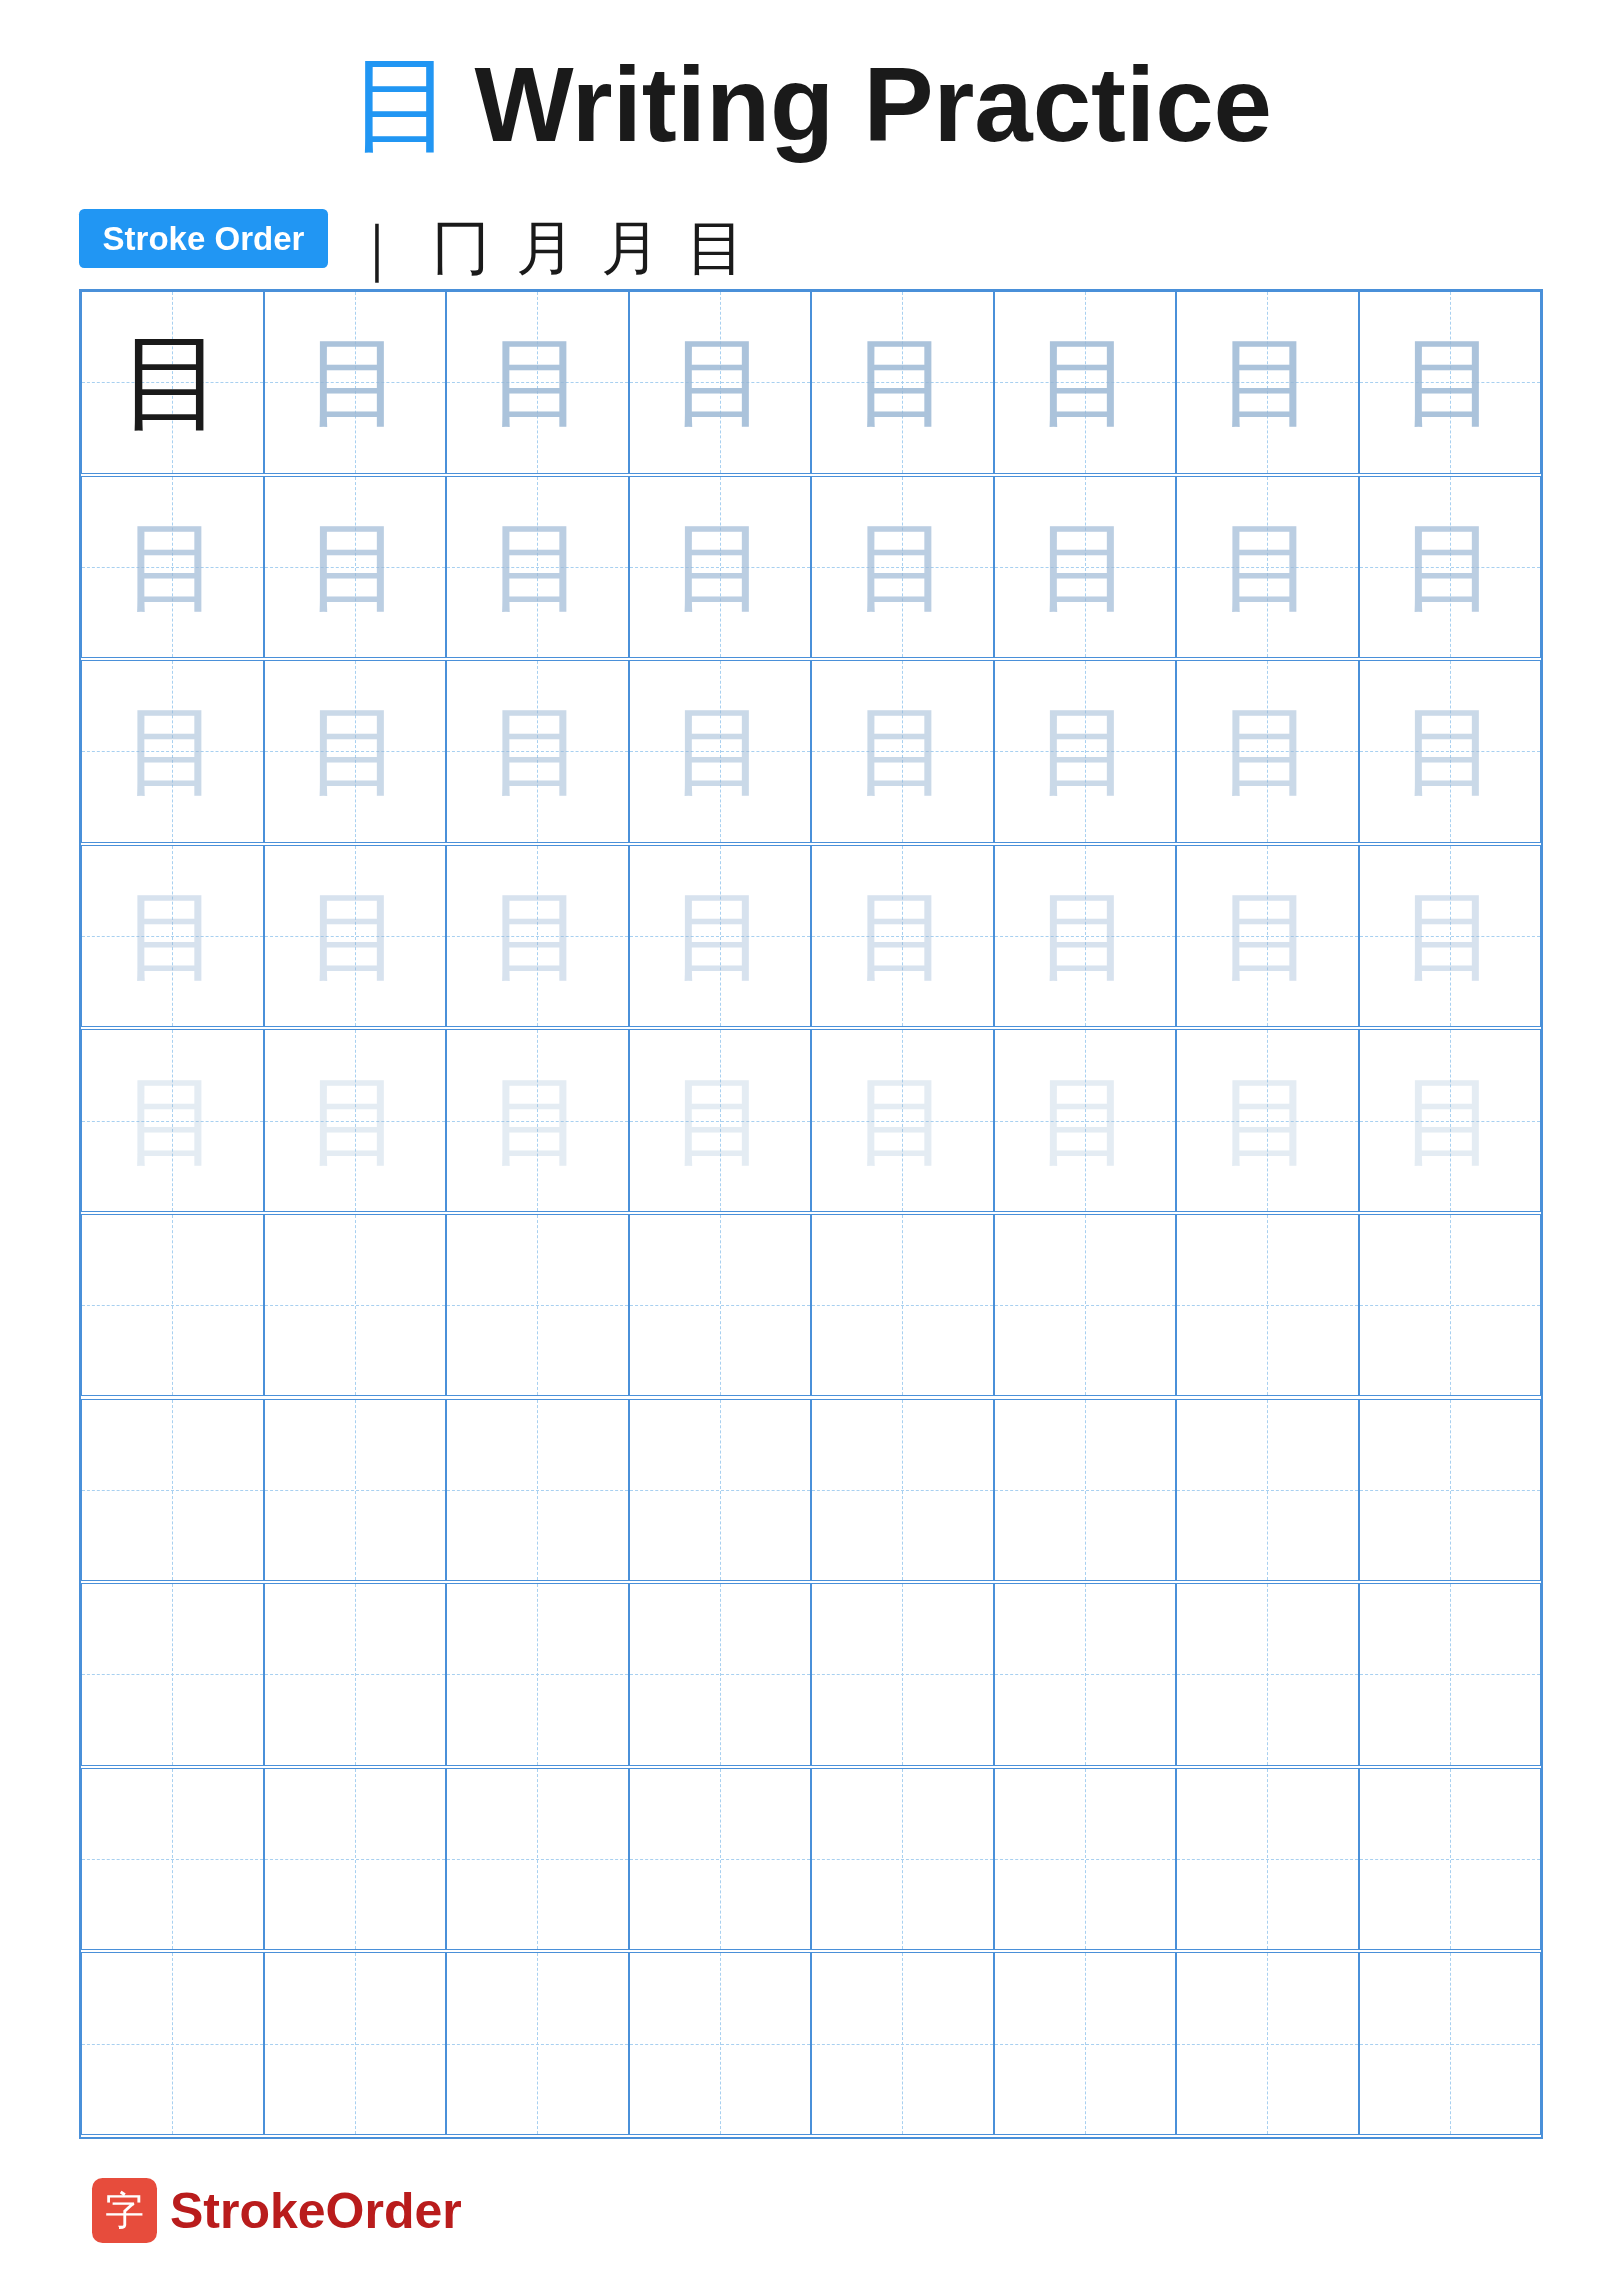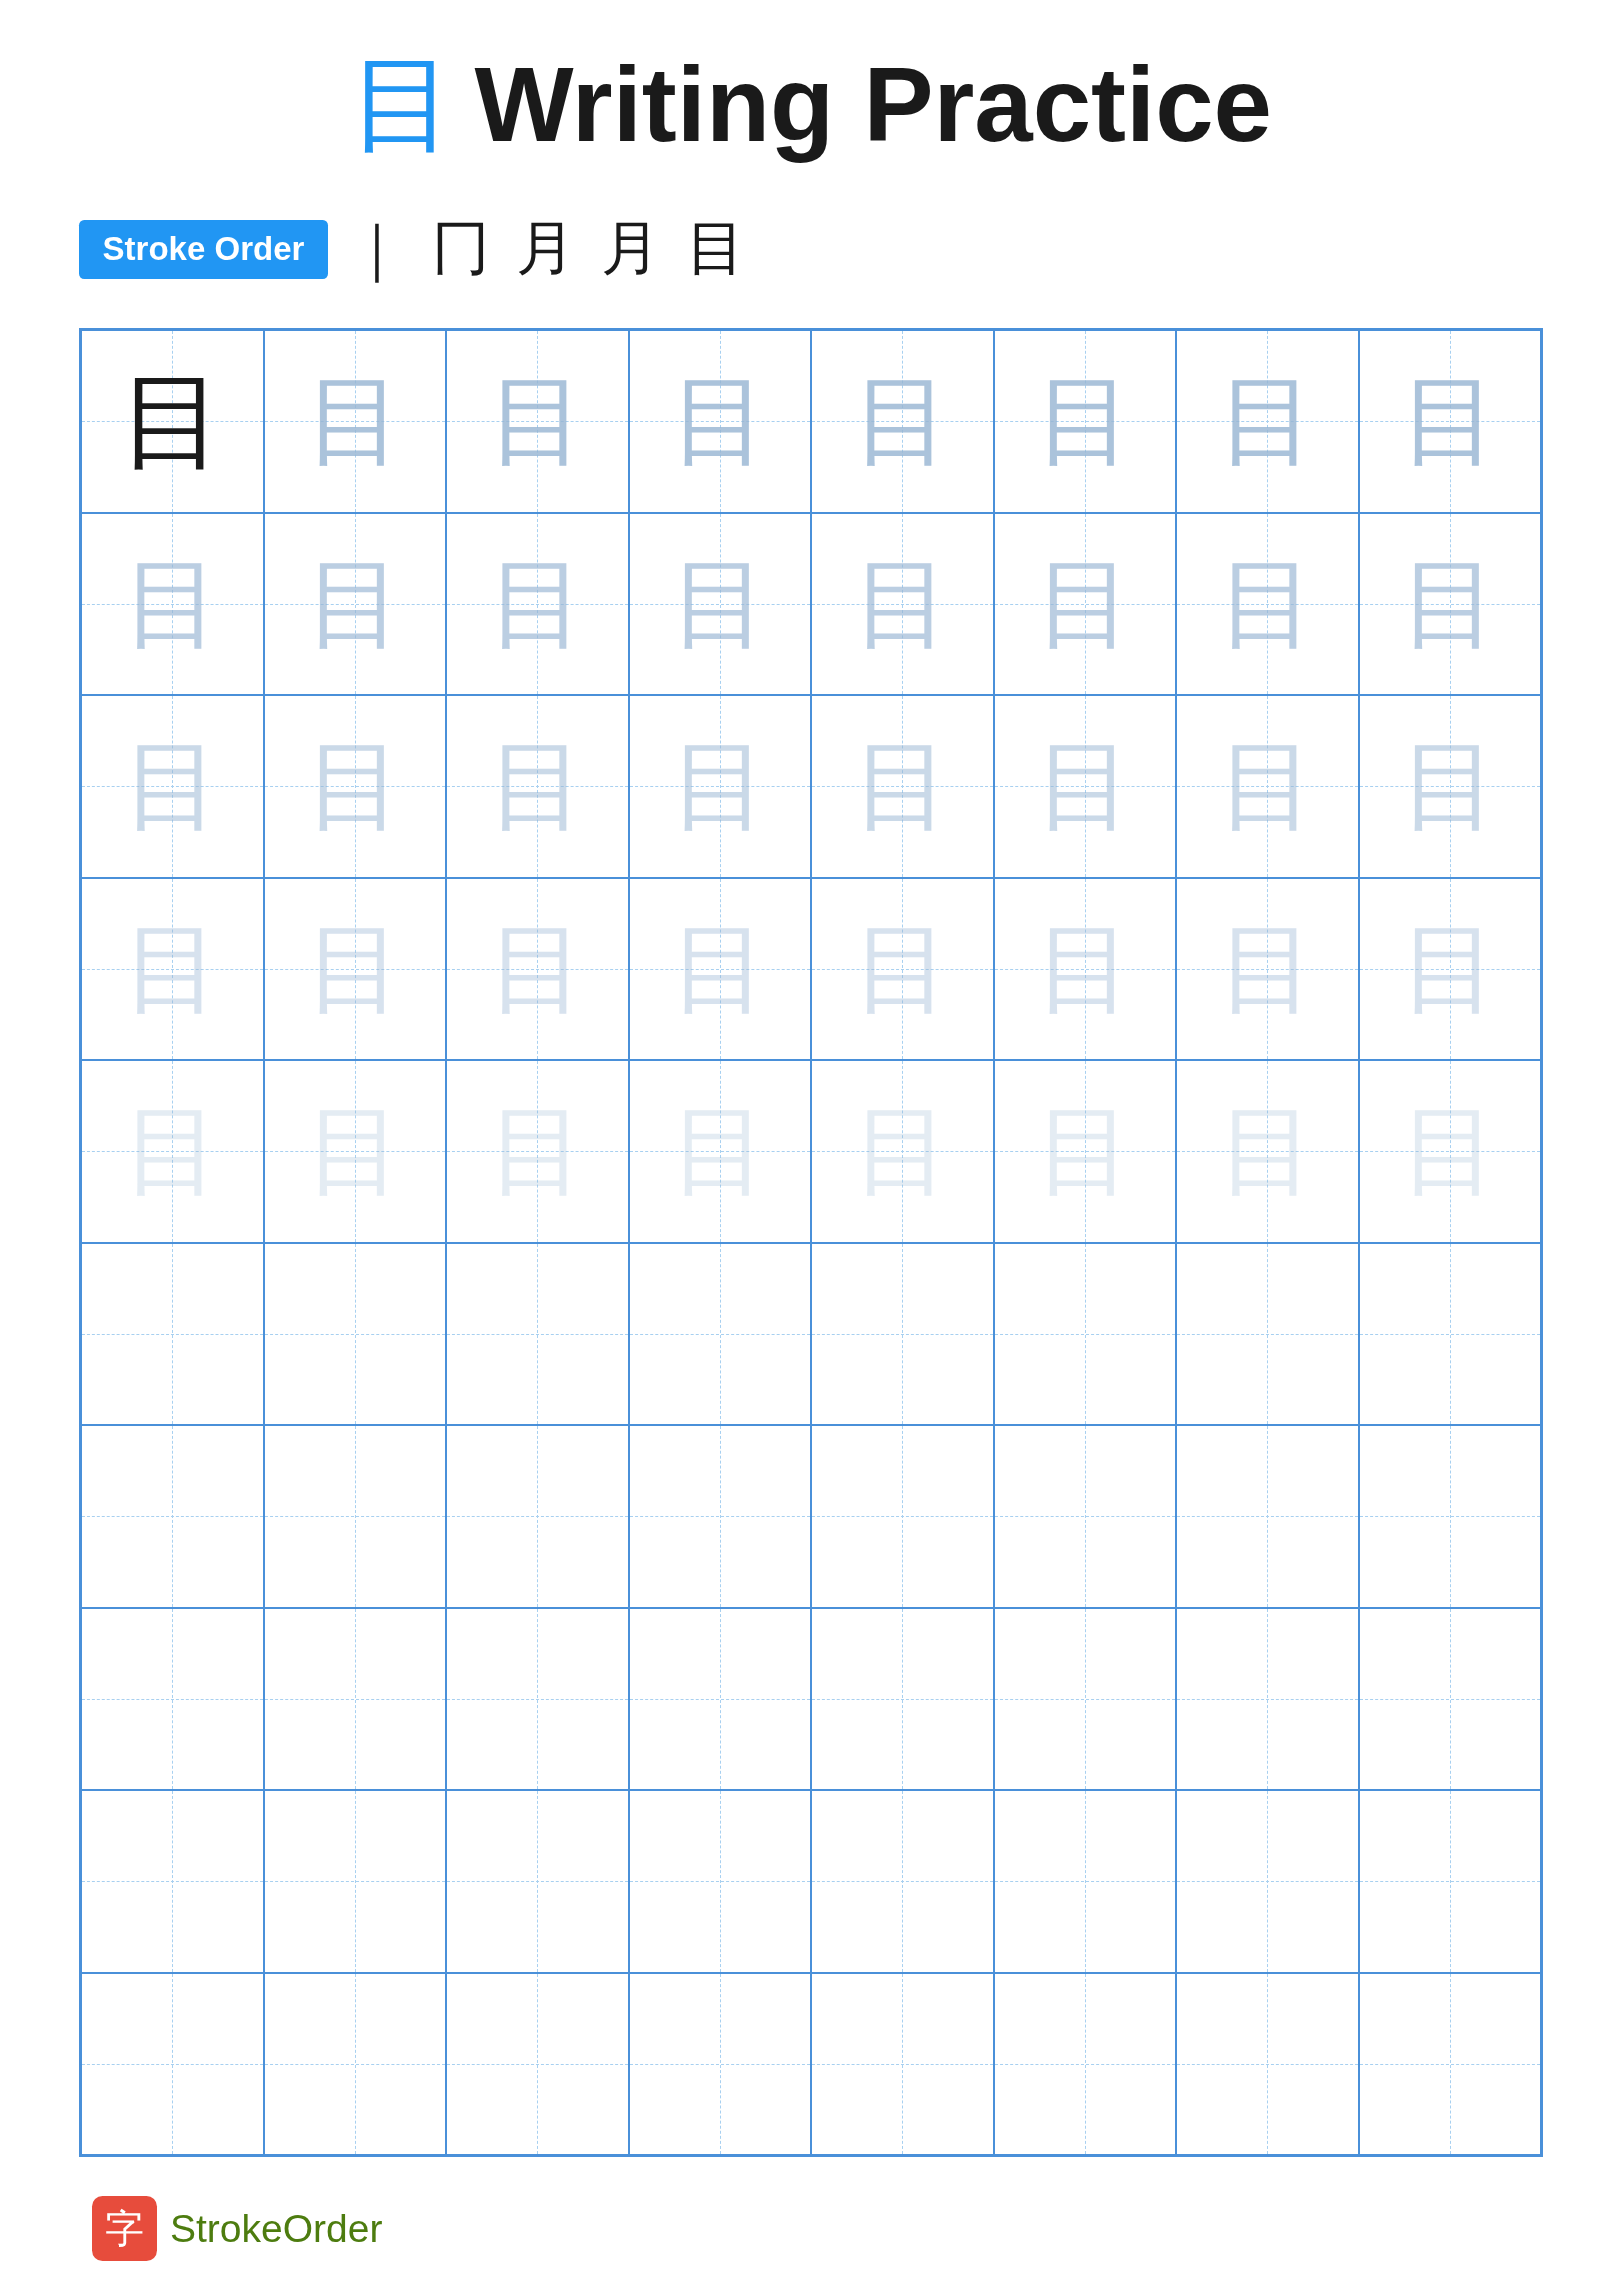--- a/index.html
+++ b/index.html
@@ -38,23 +38,22 @@
     .title-text {
       font-size: 105px;
       font-weight: bold;
       color: #1a1a1a;
       line-height: 1;
     }
 
     
     .stroke-order-area {
       display: flex;
-      align-items: center;
+      align-items: flex-start;
       gap: 19.6px;
-      margin-bottom: 39px;
     }
     .stroke-order-badge {
       background: #2196F3;
       color: #ffffff;
       font-size: 33px;
       font-weight: bold;
       padding: 10.5px 23.6px;
       border-radius: 5.2px;
       white-space: nowrap;
     }
@@ -172,23 +171,23 @@
       background: #e74c3c;
       border-radius: 10.5px;
       display: flex;
       align-items: center;
       justify-content: center;
       font-size: 39px;
       color: white;
       font-family: serif;
     }
     .footer-logo-text {
-      font-size: 39px;
-      font-weight: normal;
-      color: #4d7c0f;
+      font-size: 50px;
+      font-weight: bold;
+      color: #b91c1c;
     }
   </style>
 </head>
 <body>
 
 <div class="page">
 
   <div class="title-area">
     <span class="title-char">目</span>
     <span class="title-text">Writing Practice</span>

